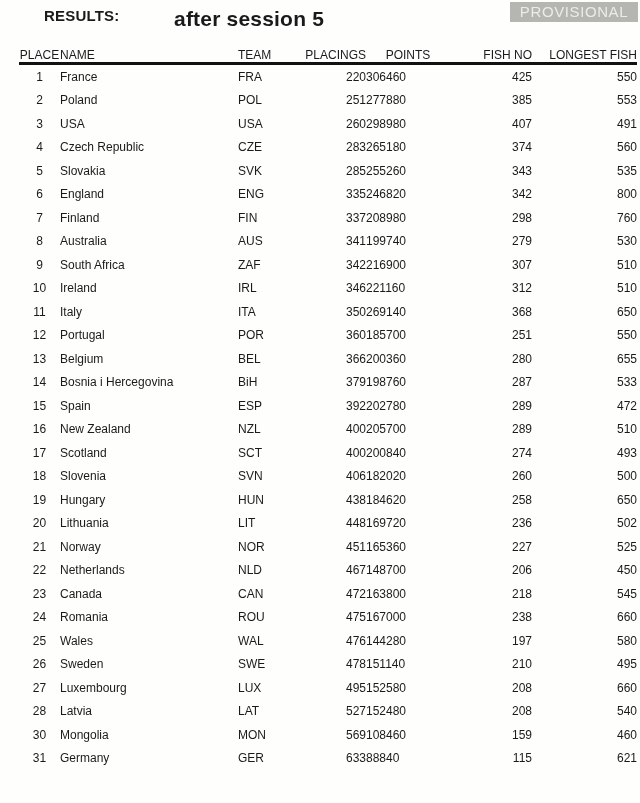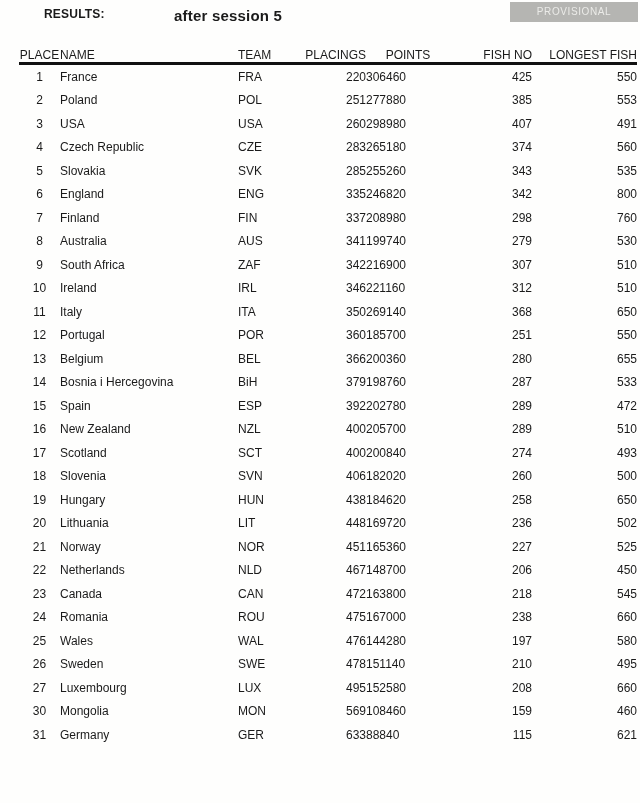--- a/index.html
+++ b/index.html
@@ -17,42 +17,42 @@
     overflow: hidden;
   }
   .titlebar {
     position: relative;
     height: 42px;
   }
   .results-label {
     position: absolute;
     left: 44px;
     top: 7px;
-    font-size: 12px;
+    font-size: 15px;
     font-weight: bold;
     letter-spacing: 0.2px;
     text-align: right;
   }
   .session-label {
     position: absolute;
     left: 174px;
     top: 7px;
-    font-size: 15px;
+    font-size: 21px;
     font-weight: bold;
     letter-spacing: 0.2px;
   }
   .badge {
     position: absolute;
     left: 510px;
     top: 2px;
     width: 128px;
     height: 20px;
     line-height: 20px;
     text-align: center;
-    font-size: 10px;
+    font-size: 15px;
     letter-spacing: 0.6px;
   }
   table.results {
     table-layout: fixed;
     border-collapse: collapse;
     margin-left: 19px;
     width: 618px;
   }
   table.results th {
     font-weight: normal;
@@ -341,20 +341,29 @@
         <tr>
     <td class="c-place">27</td>
     <td class="c-name">Luxembourg</td>
     <td class="c-team">LUX</td>
     <td class="c-placings">495</td>
     <td class="c-points">152580</td>
     <td class="c-fishno">208</td>
     <td class="c-longest">660</td>
   </tr>
         <tr>
+    <td class="c-place">28</td>
+    <td class="c-name">Latvia</td>
+    <td class="c-team">LAT</td>
+    <td class="c-placings">527</td>
+    <td class="c-points">152480</td>
+    <td class="c-fishno">208</td>
+    <td class="c-longest">540</td>
+  </tr>
+        <tr>
     <td class="c-place">30</td>
     <td class="c-name">Mongolia</td>
     <td class="c-team">MON</td>
     <td class="c-placings">569</td>
     <td class="c-points">108460</td>
     <td class="c-fishno">159</td>
     <td class="c-longest">460</td>
   </tr>
         <tr>
     <td class="c-place">31</td>

